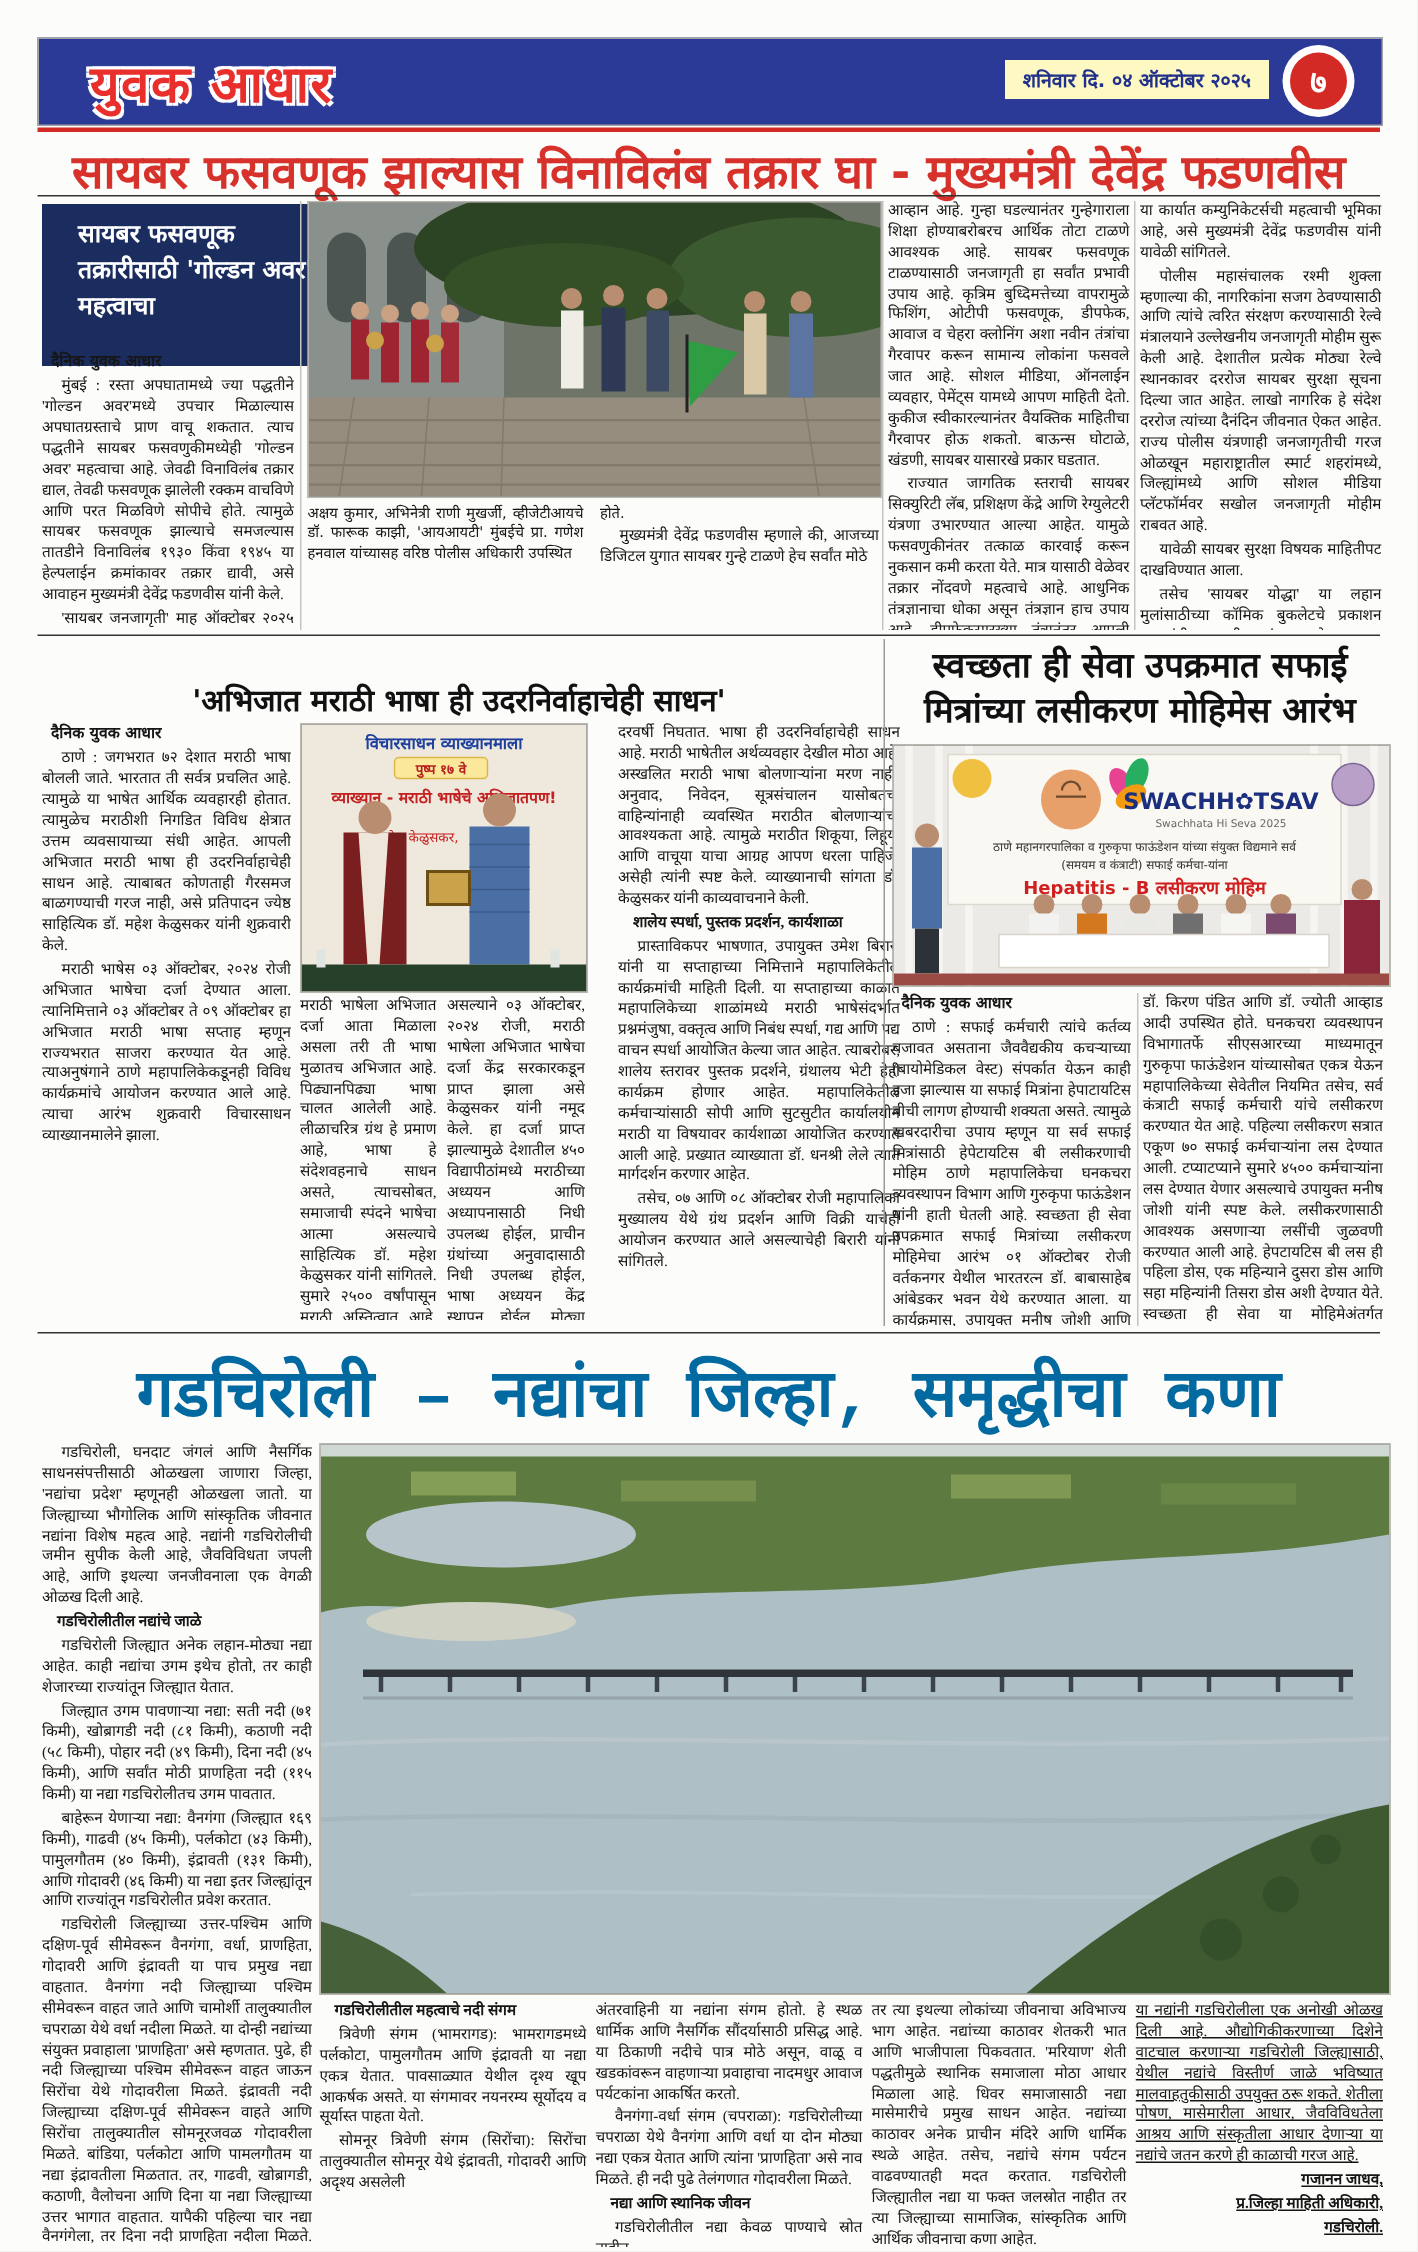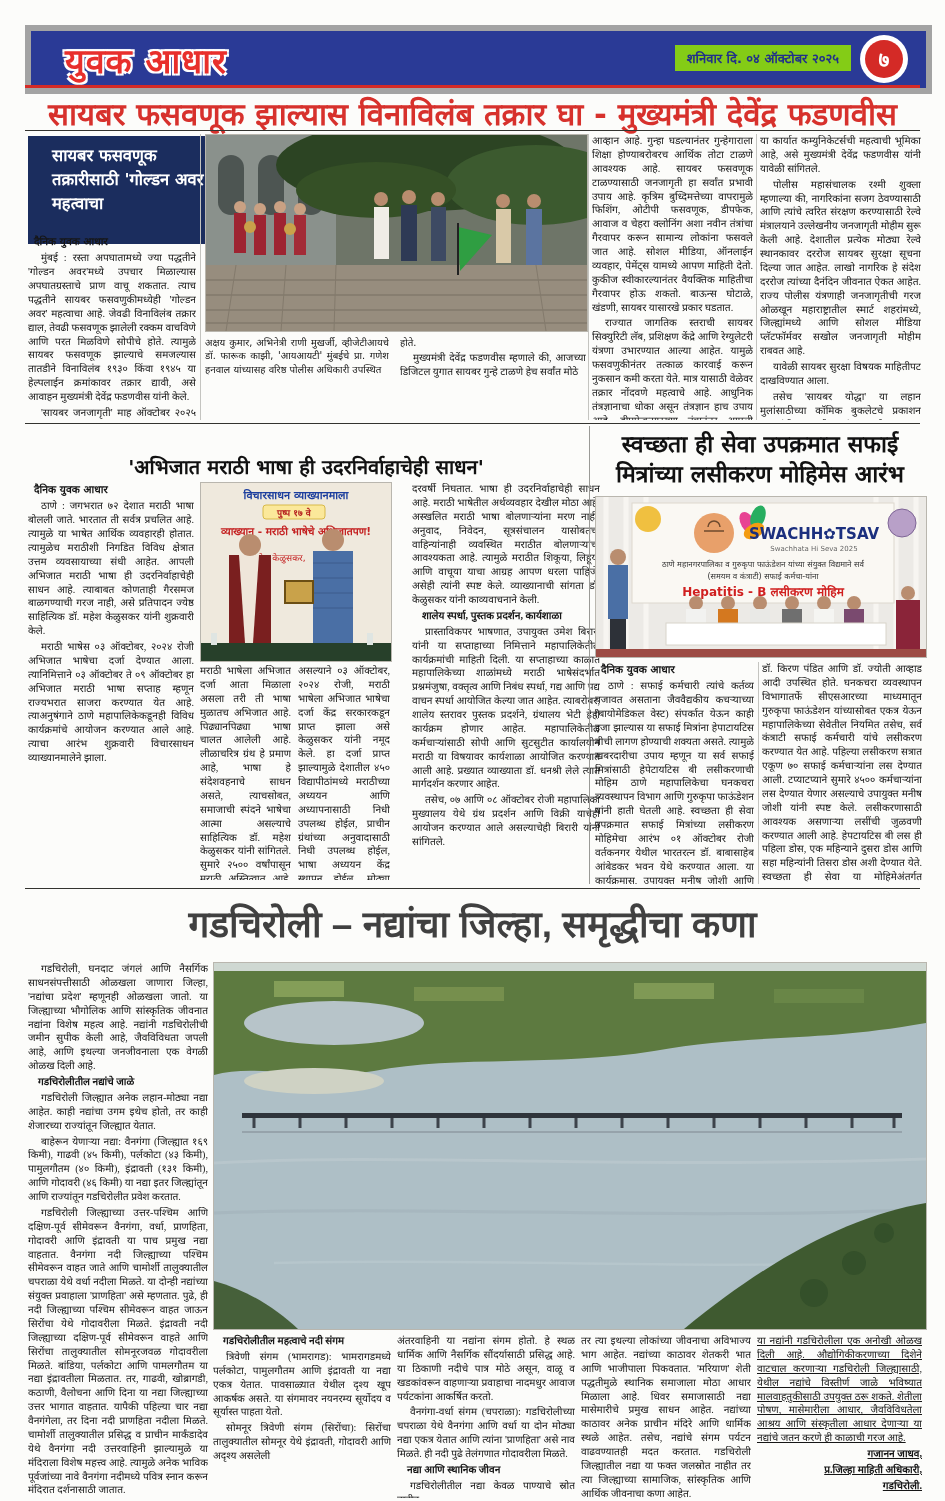--- a/index.html
+++ b/index.html
@@ -4,37 +4,37 @@
 <style>
   html,body{margin:0;padding:0;background:#e9e9e6;}
   #page{position:relative;width:945px;height:1501px;background:#fcfcfa;font-family:"DejaVu Sans",sans-serif;overflow:hidden;}
   .abs{position:absolute;}
   .col{font:10.2px/1.36 "Liberation Serif",serif;text-align:justify;color:#161616;overflow:hidden;}
   .col p{margin:0 0 2px 0;text-indent:13px;}
   .byl{font-family:"DejaVu Sans",sans-serif;font-weight:bold;font-size:10.5px;text-indent:6px !important;margin-bottom:3px !important;}
   .sub{font-weight:bold;text-indent:10px !important;}
   .vrule{position:absolute;width:1px;background:#c4c4c0;}
   .hrule{position:absolute;height:1px;background:#33332f;left:25px;width:895px;}
-  .mast{position:absolute;left:25px;top:25px;width:895px;height:57px;background:#2a3a96;border:6px solid #a3a3a3;display:flex;align-items:center;}
+  .mast{position:absolute;left:25px;top:25px;width:895px;height:57px;background:#2a3a96;border:1px solid #a3a3a3;display:flex;align-items:center;}
   .logo{font-size:34px;font-weight:bold;color:#e82f2c;letter-spacing:1px;margin-left:34px;
         text-shadow:-2px -2px 0 #fff,2px -2px 0 #fff,-2px 2px 0 #fff,2px 2px 0 #fff,0 0 3px #fff;}
-  .datepill{position:absolute;right:75px;top:14px;background:#84cc16;color:#21308a;font-size:13px;font-weight:bold;
+  .datepill{position:absolute;right:75px;top:14px;background:#fef9c3;color:#21308a;font-size:13px;font-weight:bold;
         padding:4px 12px;border-radius:0;}
   .pagecirc-outer{position:absolute;right:18px;top:4px;width:48px;height:48px;border-radius:50%;background:#ffffff;
         display:flex;align-items:center;justify-content:center;}
   .pagecirc{width:38px;height:38px;border-radius:50%;background:#d42a26;color:#fff;font-size:21px;font-weight:bold;
         display:flex;align-items:center;justify-content:center;}
   .redrule{position:absolute;left:25px;width:895px;height:3px;background:#d42a26;}
   .h1{position:absolute;left:25px;top:92px;width:895px;text-align:center;color:#d7312c;font-size:31px;font-weight:bold;
         font-family:"DejaVu Sans",sans-serif;}
   .kicker{position:absolute;left:28px;top:136px;width:158px;height:92px;background:#1b2d5e;color:#ffffff;
         font-size:16.5px;font-weight:bold;padding:8px 24px;line-height:1.45;}
   .h2{position:absolute;text-align:center;color:#111;font-weight:bold;font-family:"DejaVu Sans",sans-serif;}
-  .h3red{position:absolute;left:25px;top:897px;width:895px;text-align:center;color:#404040;font-size:37px;font-weight:bold;
-        font-family:Liberation Sans, sans-serif;}
+  .h3red{position:absolute;left:25px;top:897px;width:895px;text-align:center;color:#0369a1;font-size:44px;font-weight:bold;
+        font-family:Liberation Mono, monospace;}
   .photo{position:absolute;overflow:hidden;border:1px solid #b9b6ae;background:#888;}
   svg text{font-family:"DejaVu Sans",sans-serif;}
   .sign{text-align:right;font-weight:bold;text-indent:0 !important;}
 </style>
 </head>
 <body>
 
 <div id="page">
 
   <div class="mast">
@@ -231,20 +231,21 @@
   <div class="vrule" style="left:758px;top:662px;height:222px;"></div>
 
   <div class="hrule" style="top:888px;"></div>
 
   <div class="h3red">गडचिरोली – नद्यांचा जिल्हा, समृद्धीचा कणा</div>
 
   <div class="col abs" style="left:28px;top:962px;width:180px;height:536px;">
     <p>गडचिरोली, घनदाट जंगलं आणि नैसर्गिक साधनसंपत्तीसाठी ओळखला जाणारा जिल्हा, 'नद्यांचा प्रदेश' म्हणूनही ओळखला जातो. या जिल्ह्याच्या भौगोलिक आणि सांस्कृतिक जीवनात नद्यांना विशेष महत्व आहे. नद्यांनी गडचिरोलीची जमीन सुपीक केली आहे, जैवविविधता जपली आहे, आणि इथल्या जनजीवनाला एक वेगळी ओळख दिली आहे.</p>
     <p class="sub">गडचिरोलीतील नद्यांचे जाळे</p>
     <p>गडचिरोली जिल्ह्यात अनेक लहान-मोठ्या नद्या आहेत. काही नद्यांचा उगम इथेच होतो, तर काही शेजारच्या राज्यांतून जिल्ह्यात येतात.</p>
+    <p>जिल्ह्यात उगम पावणाऱ्या नद्या: सती नदी (७१ किमी), खोब्रागडी नदी (८१ किमी), कठाणी नदी (५८ किमी), पोहार नदी (४९ किमी), दिना नदी (४५ किमी), आणि सर्वांत मोठी प्राणहिता नदी (११५ किमी) या नद्या गडचिरोलीतच उगम पावतात.</p>
     <p>बाहेरून येणाऱ्या नद्या: वैनगंगा (जिल्ह्यात १६९ किमी), गाढवी (४५ किमी), पर्लकोटा (४३ किमी), पामुलगौतम (४० किमी), इंद्रावती (१३१ किमी), आणि गोदावरी (४६ किमी) या नद्या इतर जिल्ह्यांतून आणि राज्यांतून गडचिरोलीत प्रवेश करतात.</p>
     <p>गडचिरोली जिल्ह्याच्या उत्तर-पश्चिम आणि दक्षिण-पूर्व सीमेवरून वैनगंगा, वर्धा, प्राणहिता, गोदावरी आणि इंद्रावती या पाच प्रमुख नद्या वाहतात. वैनगंगा नदी जिल्ह्याच्या पश्चिम सीमेवरून वाहत जाते आणि चामोर्शी तालुक्यातील चपराळा येथे वर्धा नदीला मिळते. या दोन्ही नद्यांच्या संयुक्त प्रवाहाला 'प्राणहिता' असे म्हणतात. पुढे, ही नदी जिल्ह्याच्या पश्चिम सीमेवरून वाहत जाऊन सिरोंचा येथे गोदावरीला मिळते. इंद्रावती नदी जिल्ह्याच्या दक्षिण-पूर्व सीमेवरून वाहते आणि सिरोंचा तालुक्यातील सोमनूरजवळ गोदावरीला मिळते. बांडिया, पर्लकोटा आणि पामलगौतम या नद्या इंद्रावतीला मिळतात. तर, गाढवी, खोब्रागडी, कठाणी, वैलोचना आणि दिना या नद्या जिल्ह्याच्या उत्तर भागात वाहतात. यापैकी पहिल्या चार नद्या वैनगंगेला, तर दिना नदी प्राणहिता नदीला मिळते. चामोर्शी तालुक्यातील प्रसिद्ध व प्राचीन मार्कंडादेव येथे वैनगंगा नदी उत्तरवाहिनी झाल्यामुळे या मंदिराला विशेष महत्त्व आहे. त्यामुळे अनेक भाविक पूर्वजांच्या नावे वैनगंगा नदीमध्ये पवित्र स्नान करून मंदिरात दर्शनासाठी जातात.</p>
   </div>
 
   <div class="photo" style="left:213px;top:962px;width:712px;height:366px;">
     <svg width="712" height="366" viewBox="0 0 712 366">
       <rect width="712" height="366" fill="#aebfc6"></rect>
       <rect x="0" y="0" width="712" height="10" fill="#cfd8d2"></rect>
       <path d="M0 8 H712 V60 C600 80 540 70 440 88 C340 104 240 92 160 108 C100 118 40 100 0 112 Z" fill="#5d7a40"></path>
       <rect x="60" y="18" width="70" height="16" fill="#8fa75e" opacity="0.8"></rect>

